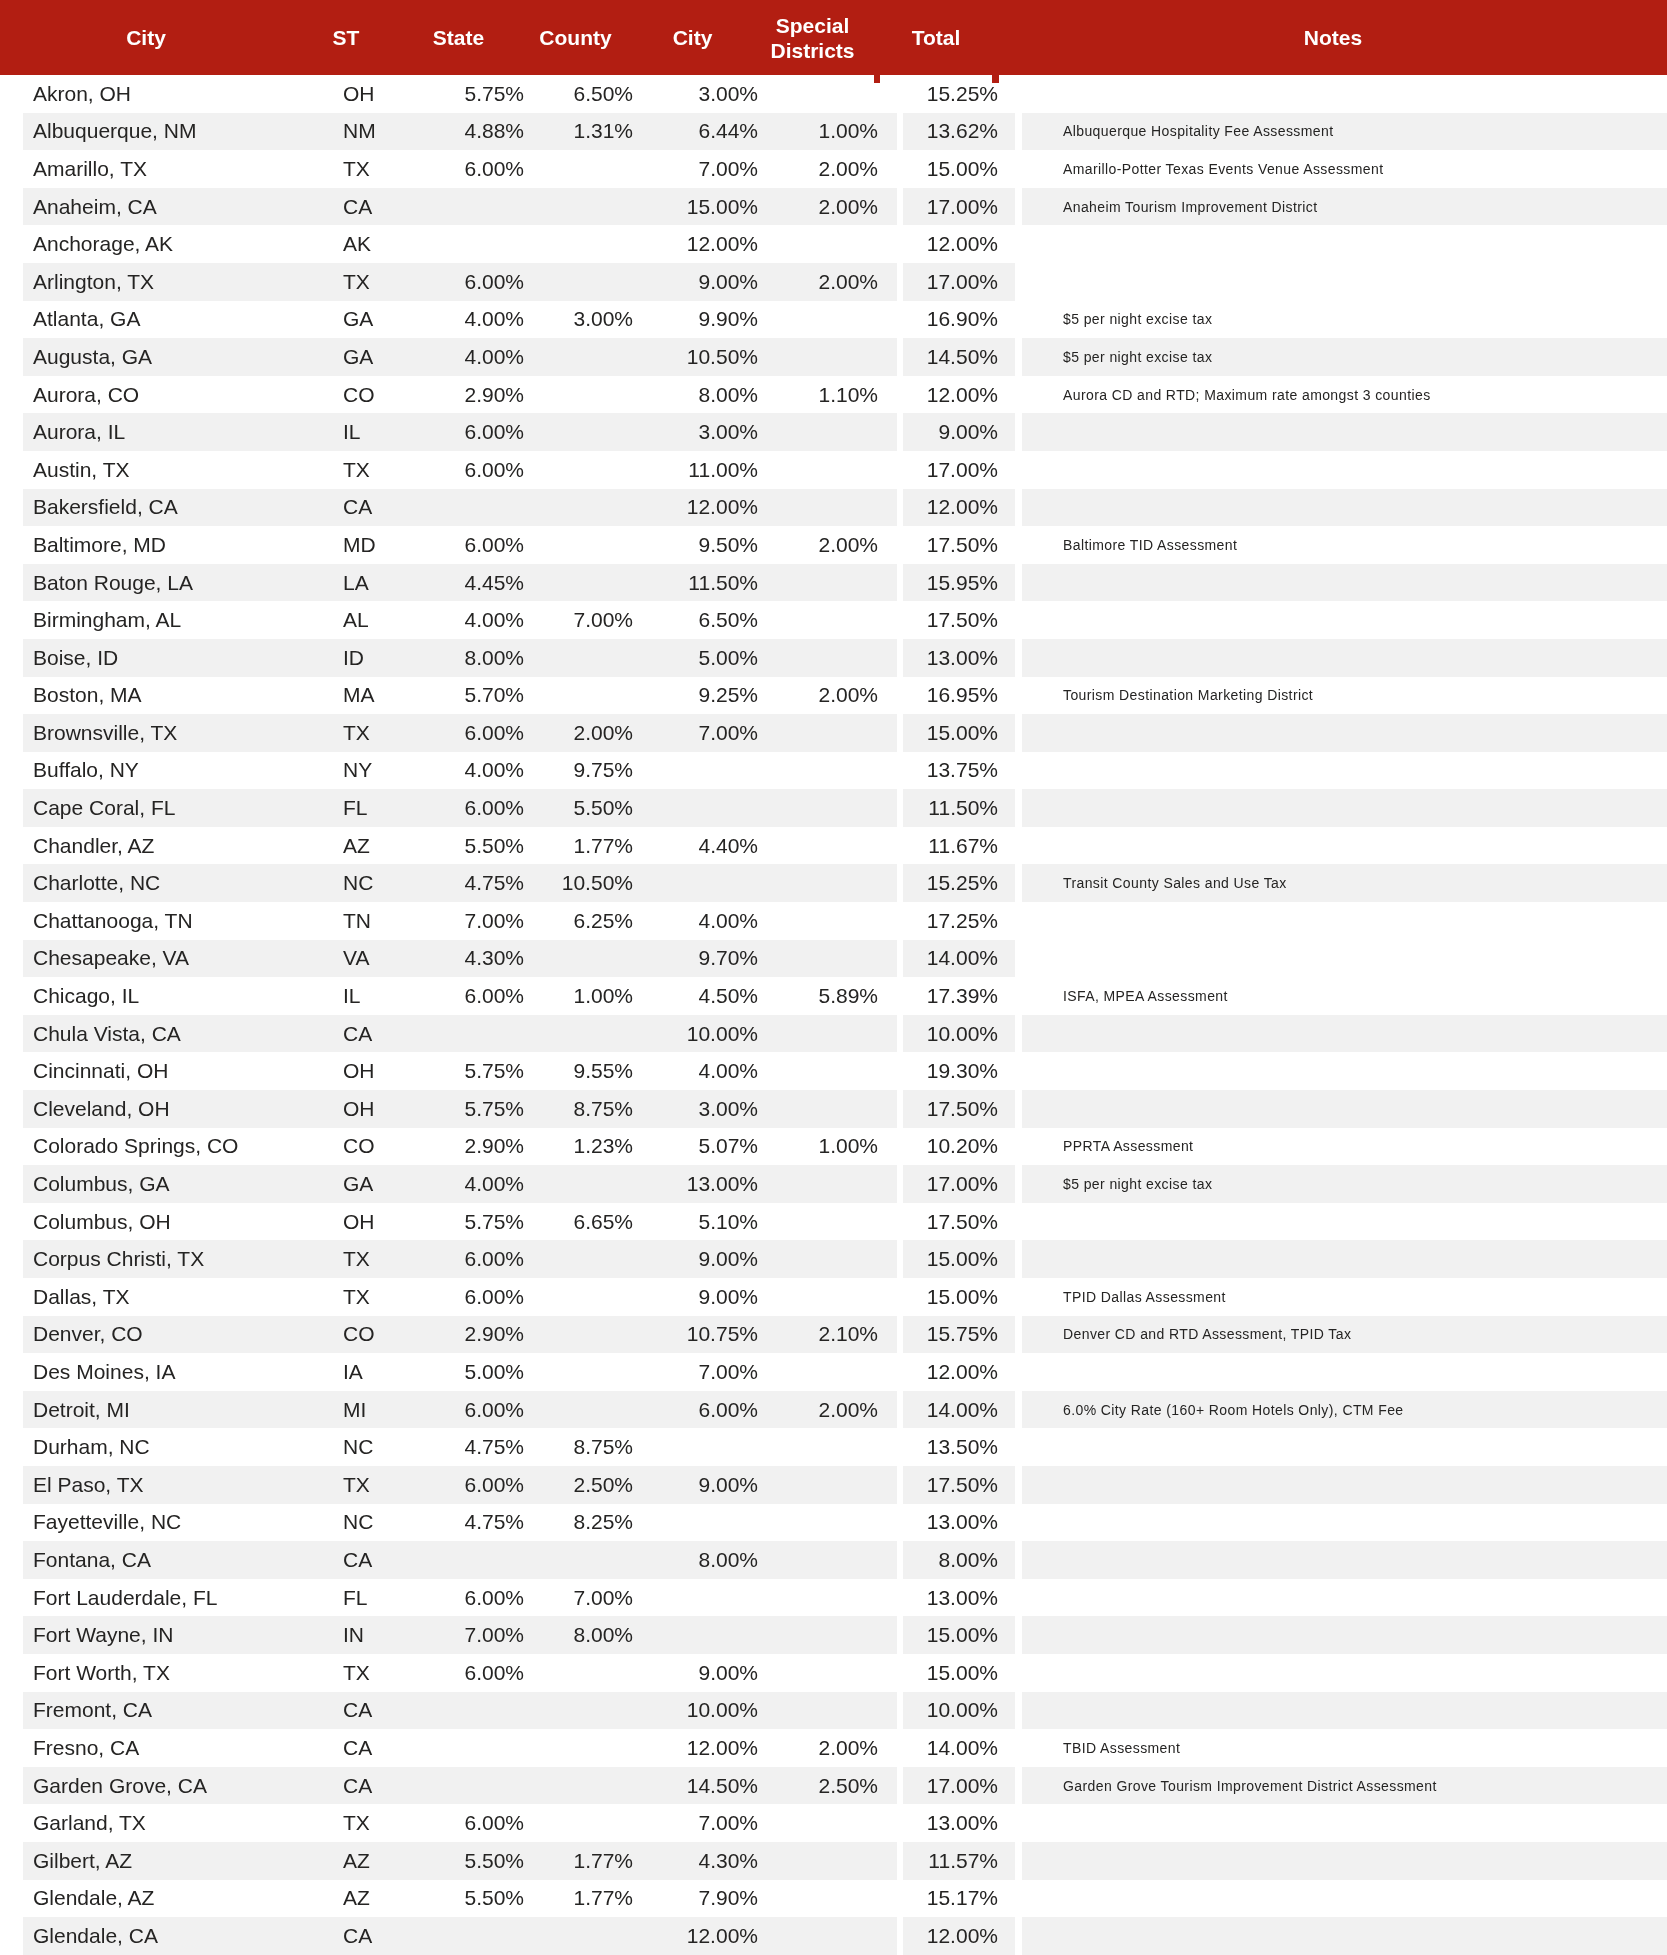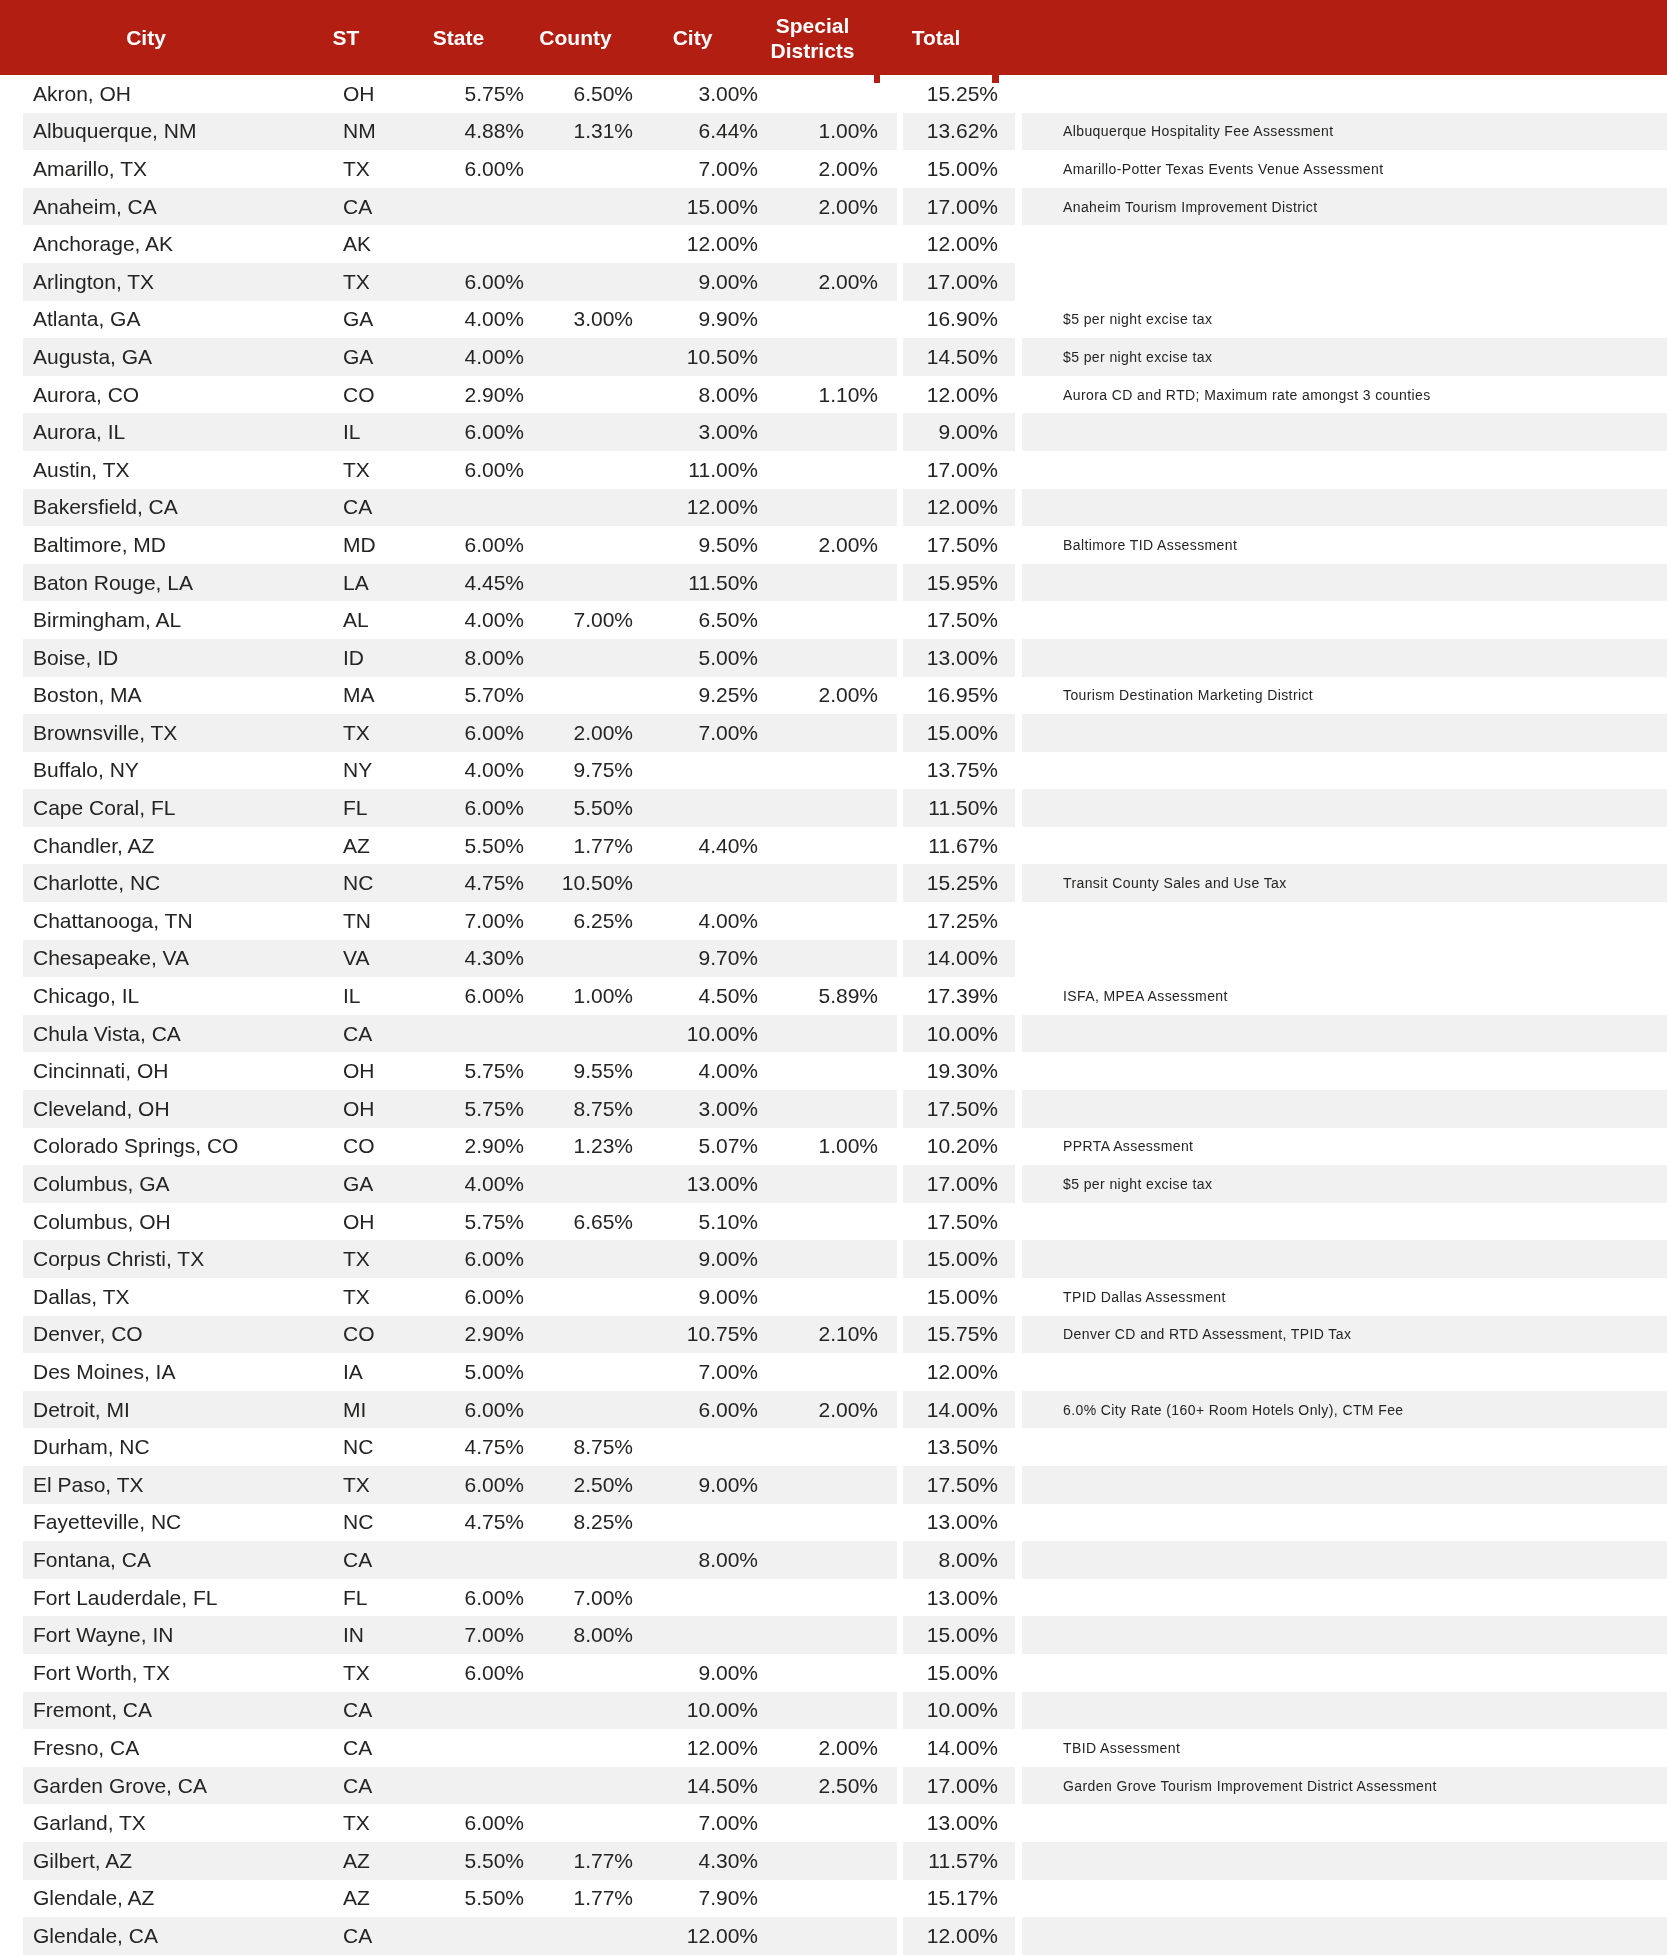--- a/index.html
+++ b/index.html
@@ -47,20 +47,21 @@
   <div class="grid header">
     <div class="hcell">City</div>
     <div class="hcell">ST</div>
     <div class="hcell">State</div>
     <div class="hcell">County</div>
     <div class="hcell">City</div>
     <div class="hcell">Special Districts</div>
     <div class="hcell"></div>
     <div class="hcell">Total</div>
     <div class="hcell"></div>
+    <div class="hcell">Notes</div>
   </div>
 
   <div class="tick tick-left"></div>
   <div class="tick tick-right"></div>
 
   <div>
       <div class="grid row">
     <div class="cell al c-city">Akron, OH</div>
     <div class="cell al c-st">OH</div>
     <div class="cell ar c-state">5.75%</div>

